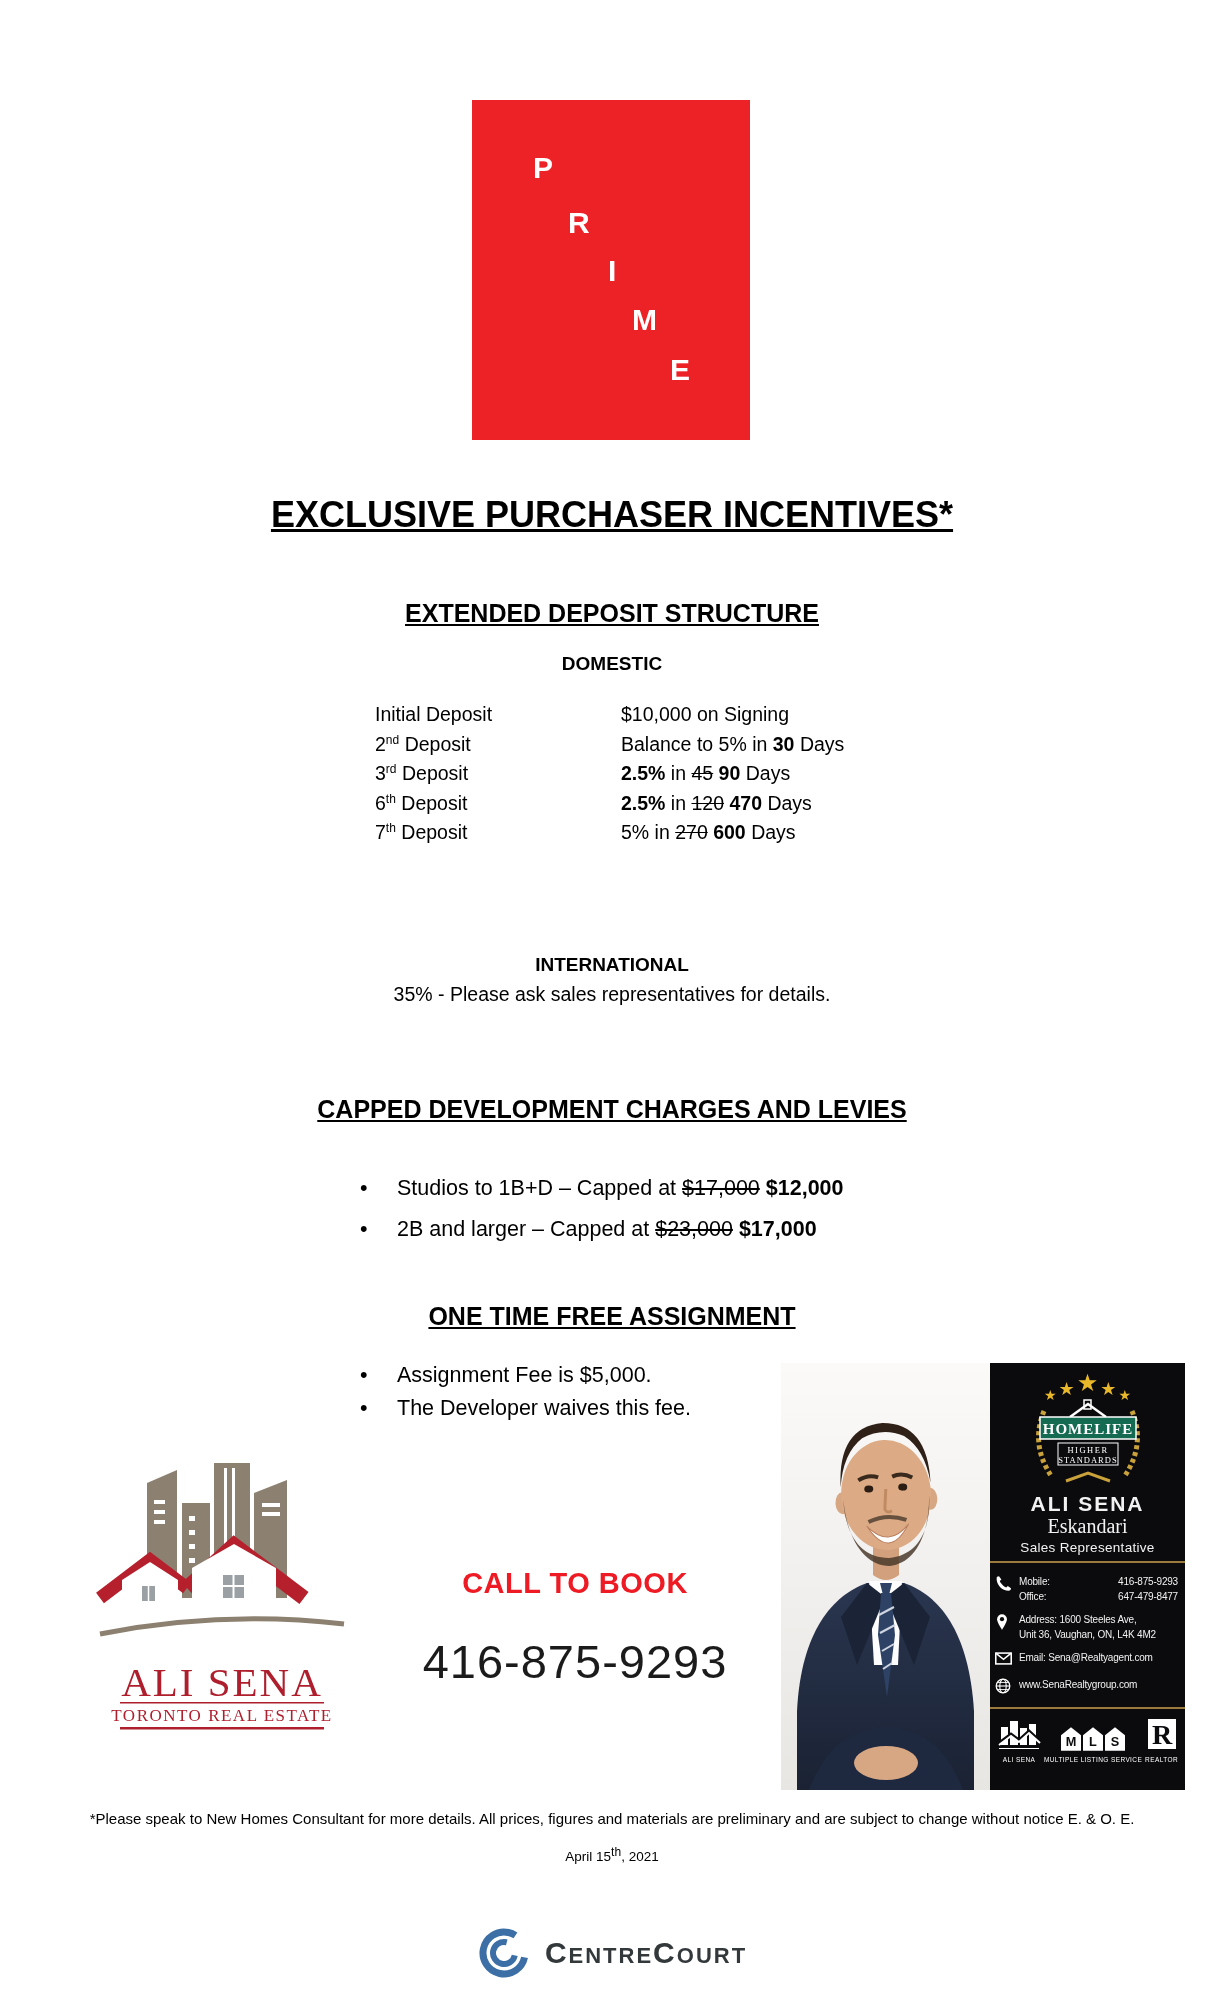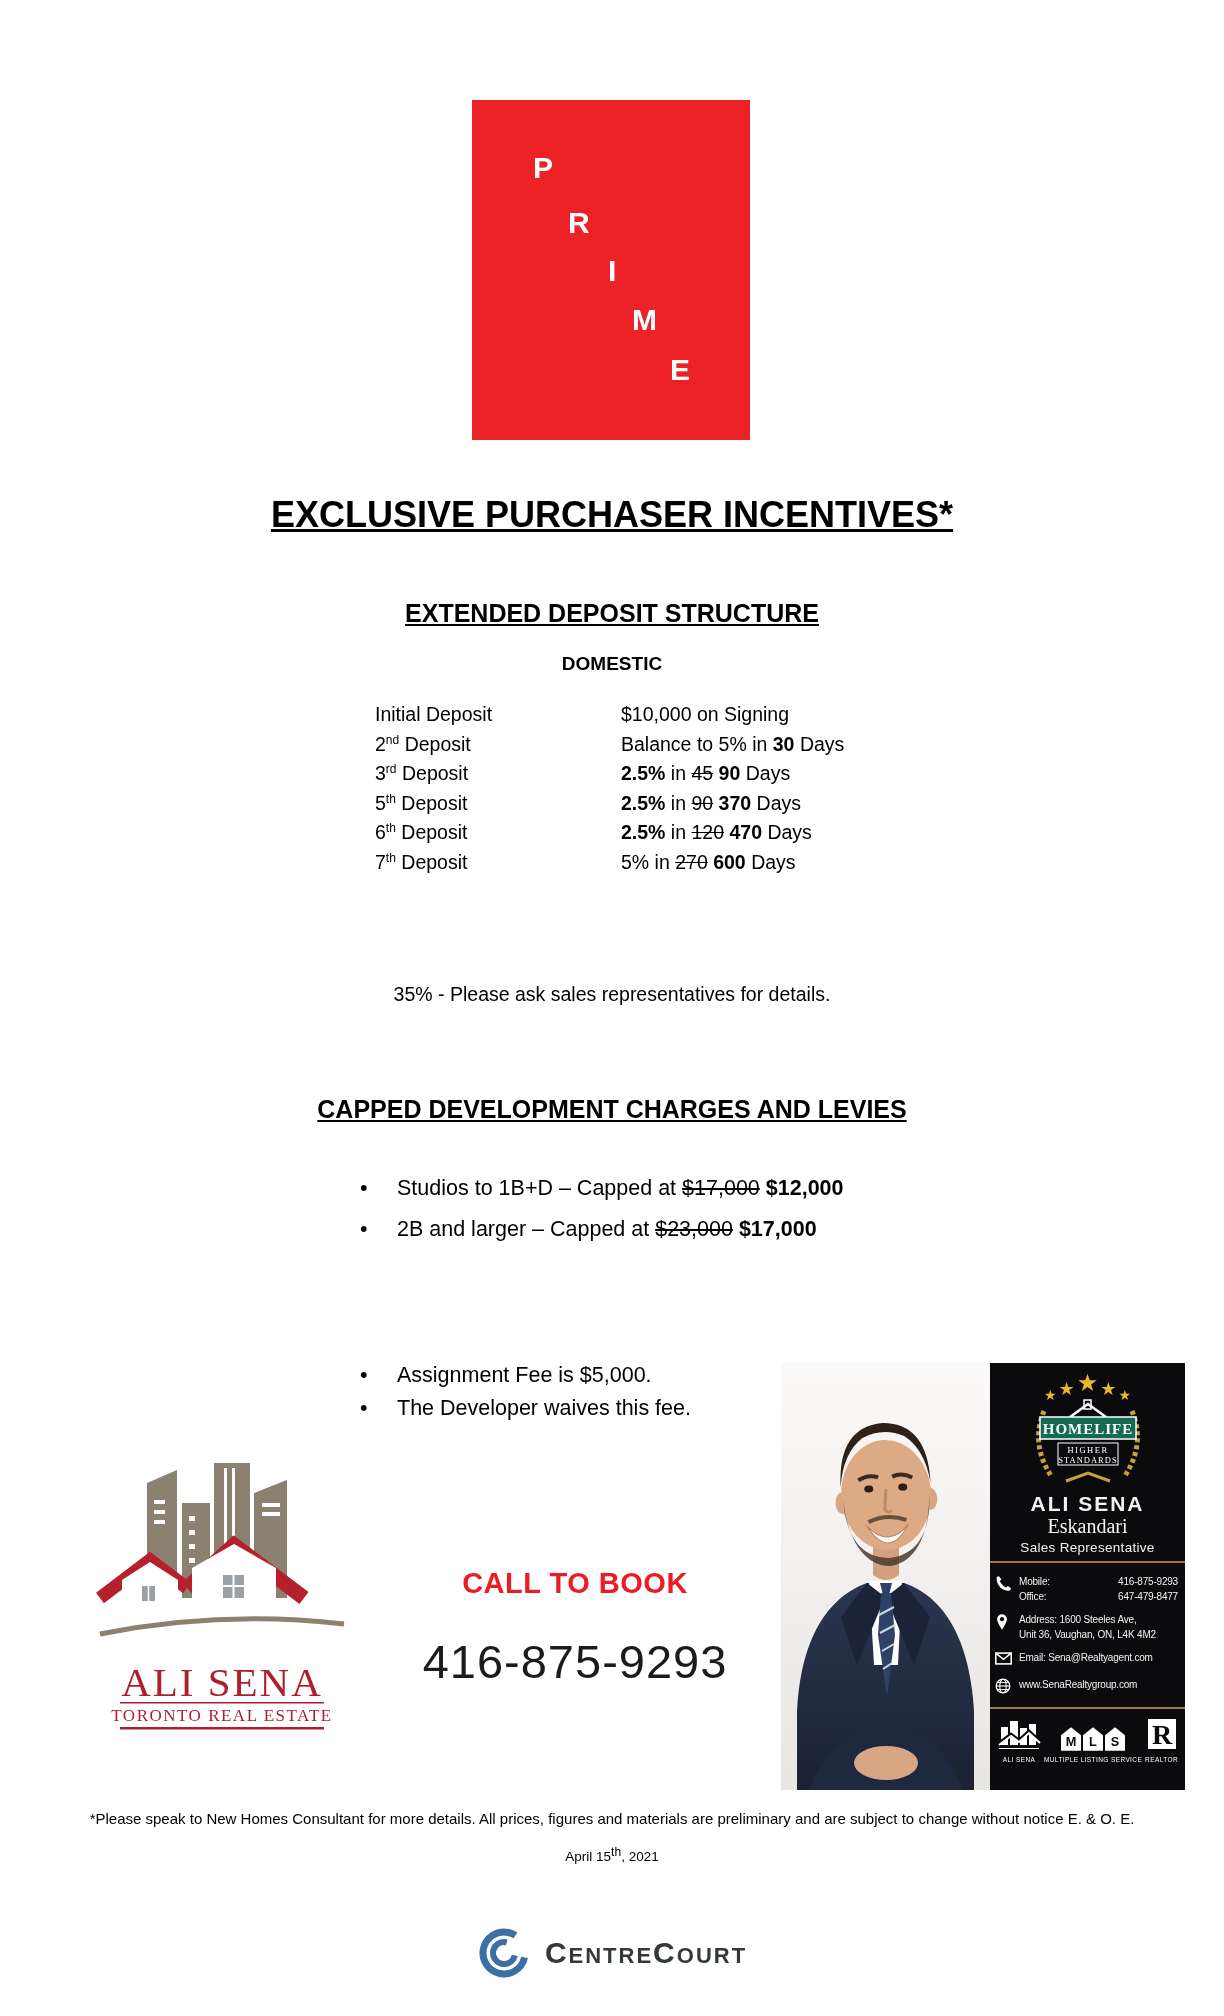--- a/index.html
+++ b/index.html
@@ -106,48 +106,48 @@
       </div>
       <div class="dep-row">
         <div class="dep-label"><span>2</span><sup>nd</sup><span> Deposit</span></div>
         <div class="dep-value"><span>Balance to 5% in </span><span class="b">30</span><span> Days</span></div>
       </div>
       <div class="dep-row">
         <div class="dep-label"><span>3</span><sup>rd</sup><span> Deposit</span></div>
         <div class="dep-value"><span class="b">2.5%</span><span> in </span><span class="s">45</span><span> </span><span class="b">90</span><span> Days</span></div>
       </div>
       <div class="dep-row">
-        <div class="dep-label"><span>5</span><sup>th</sup><span> Deposit</span></div>
-        <div class="dep-value"><span class="b">2.5%</span><span> in </span><span class="s">90</span><span> </span><span class="b">370</span><span> Days</span></div>
-      </div>
-      <div class="dep-row">
         <div class="dep-label"><span>6</span><sup>th</sup><span> Deposit</span></div>
         <div class="dep-value"><span class="b">2.5%</span><span> in </span><span class="s">120</span><span> </span><span class="b">470</span><span> Days</span></div>
       </div>
       <div class="dep-row">
         <div class="dep-label"><span>7</span><sup>th</sup><span> Deposit</span></div>
         <div class="dep-value"><span>5% in </span><span class="s">270</span><span> </span><span class="b">600</span><span> Days</span></div>
       </div>
     </div>
+  <div class="center-line intl-heading">INTERNATIONAL</div>
   <div class="center-line intl-note">35% - Please ask sales representatives for details.</div>
 
   <div class="center-line capped-heading">
     <span class="u">CAPPED DEVELOPMENT CHARGES AND LEVIES</span>
   </div>
   <div class="bullet-list" id="capped-list">
       <div class="b-row">
         <span class="bullet">•</span>
         <span><span>Studios to 1B+D – Capped at </span><span class="s">$17,000</span><span> </span><span class="b">$12,000</span></span>
       </div>
       <div class="b-row">
         <span class="bullet">•</span>
         <span><span>2B and larger – Capped at </span><span class="s">$23,000</span><span> </span><span class="b">$17,000</span></span>
       </div>
     </div>
 
+  <div class="center-line assign-heading">
+    <span class="u">ONE TIME FREE ASSIGNMENT</span>
+  </div>
   <div class="bullet-list" id="assign-list">
       <div class="b-row">
         <span class="bullet">•</span>
         <span><span>Assignment Fee is $5,000.</span></span>
       </div>
       <div class="b-row">
         <span class="bullet">•</span>
         <span><span>The Developer waives this fee.</span></span>
       </div>
     </div>

